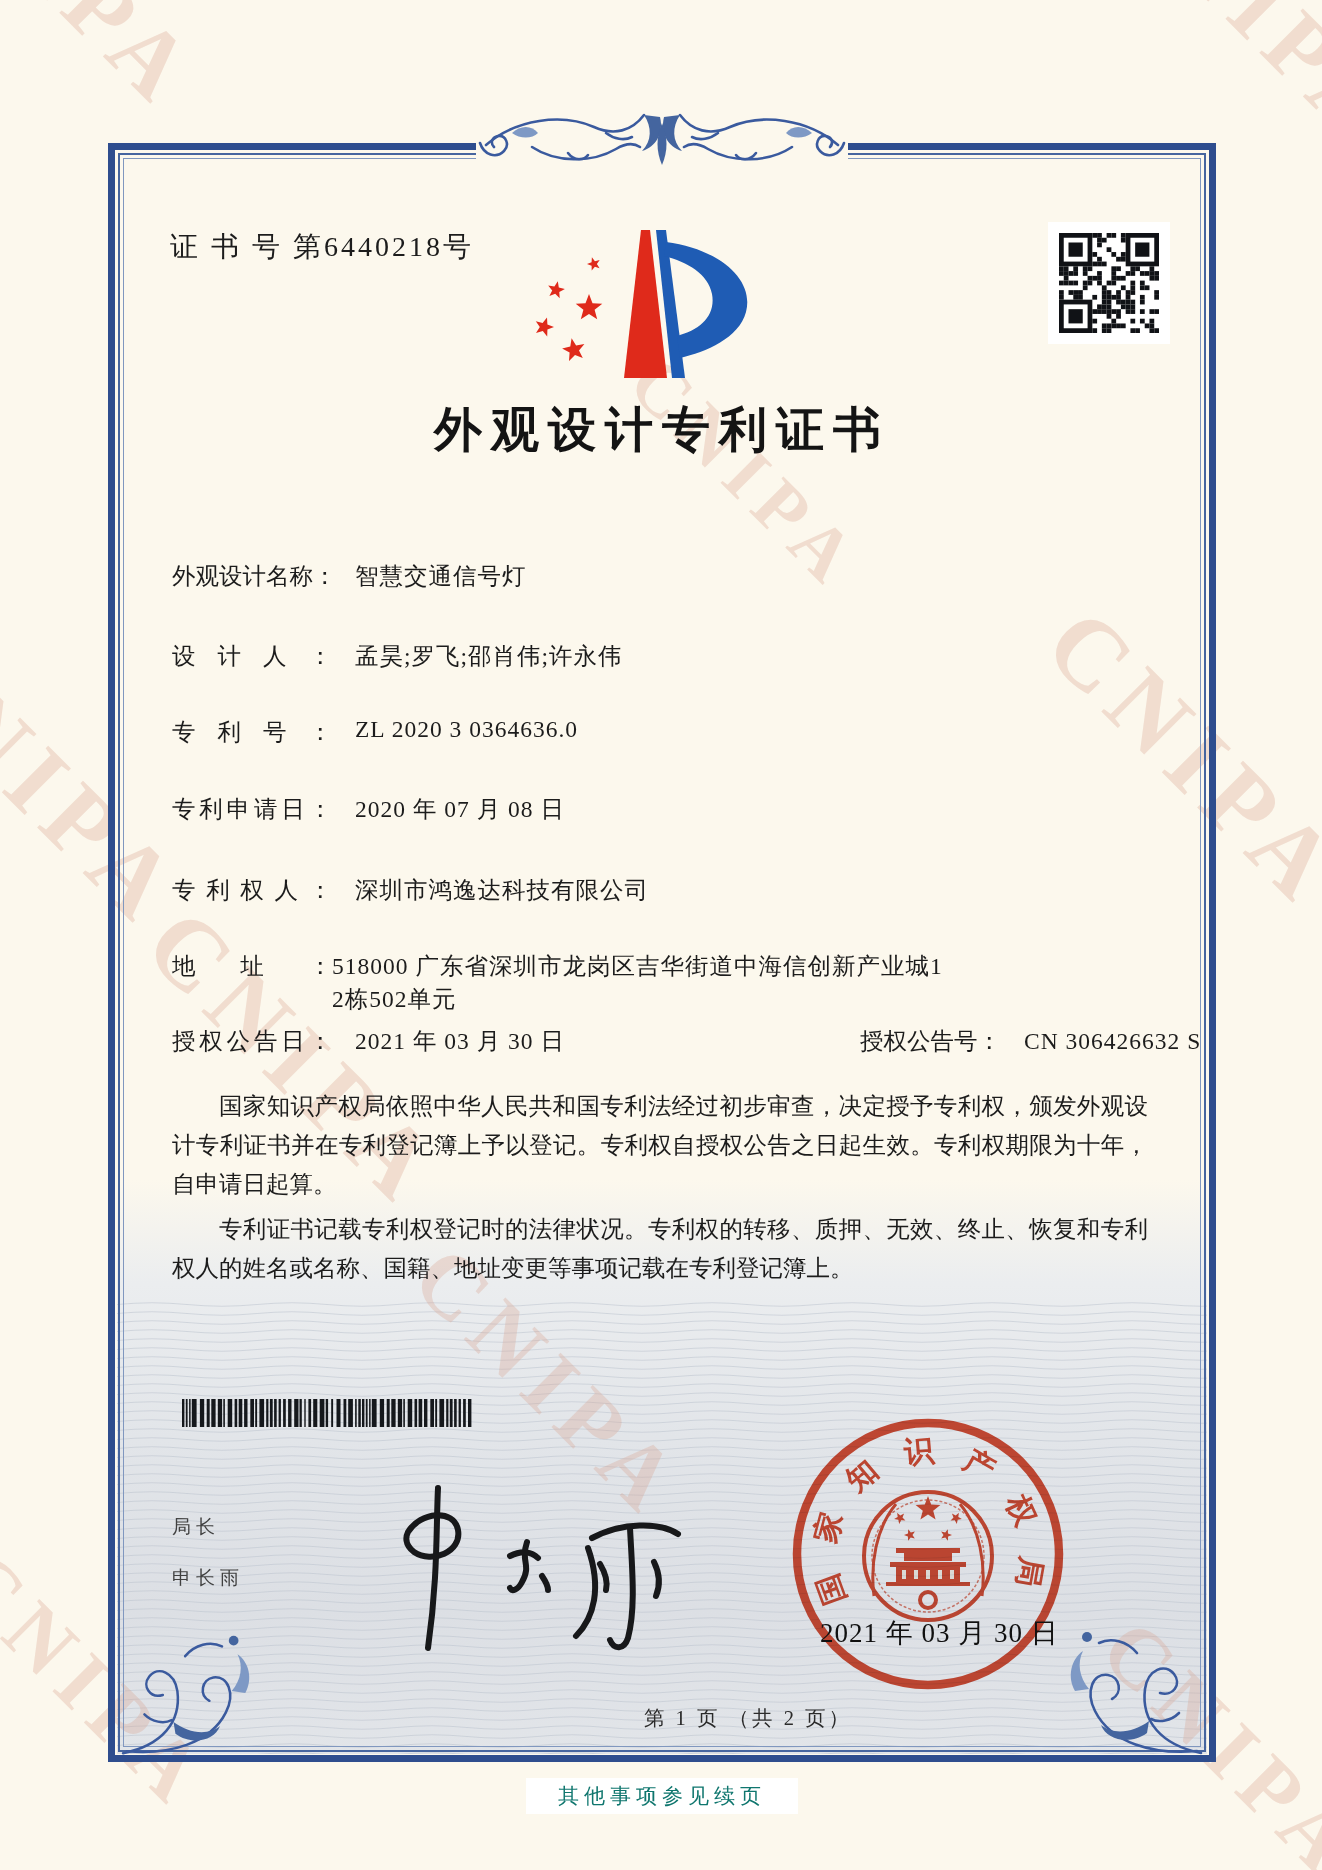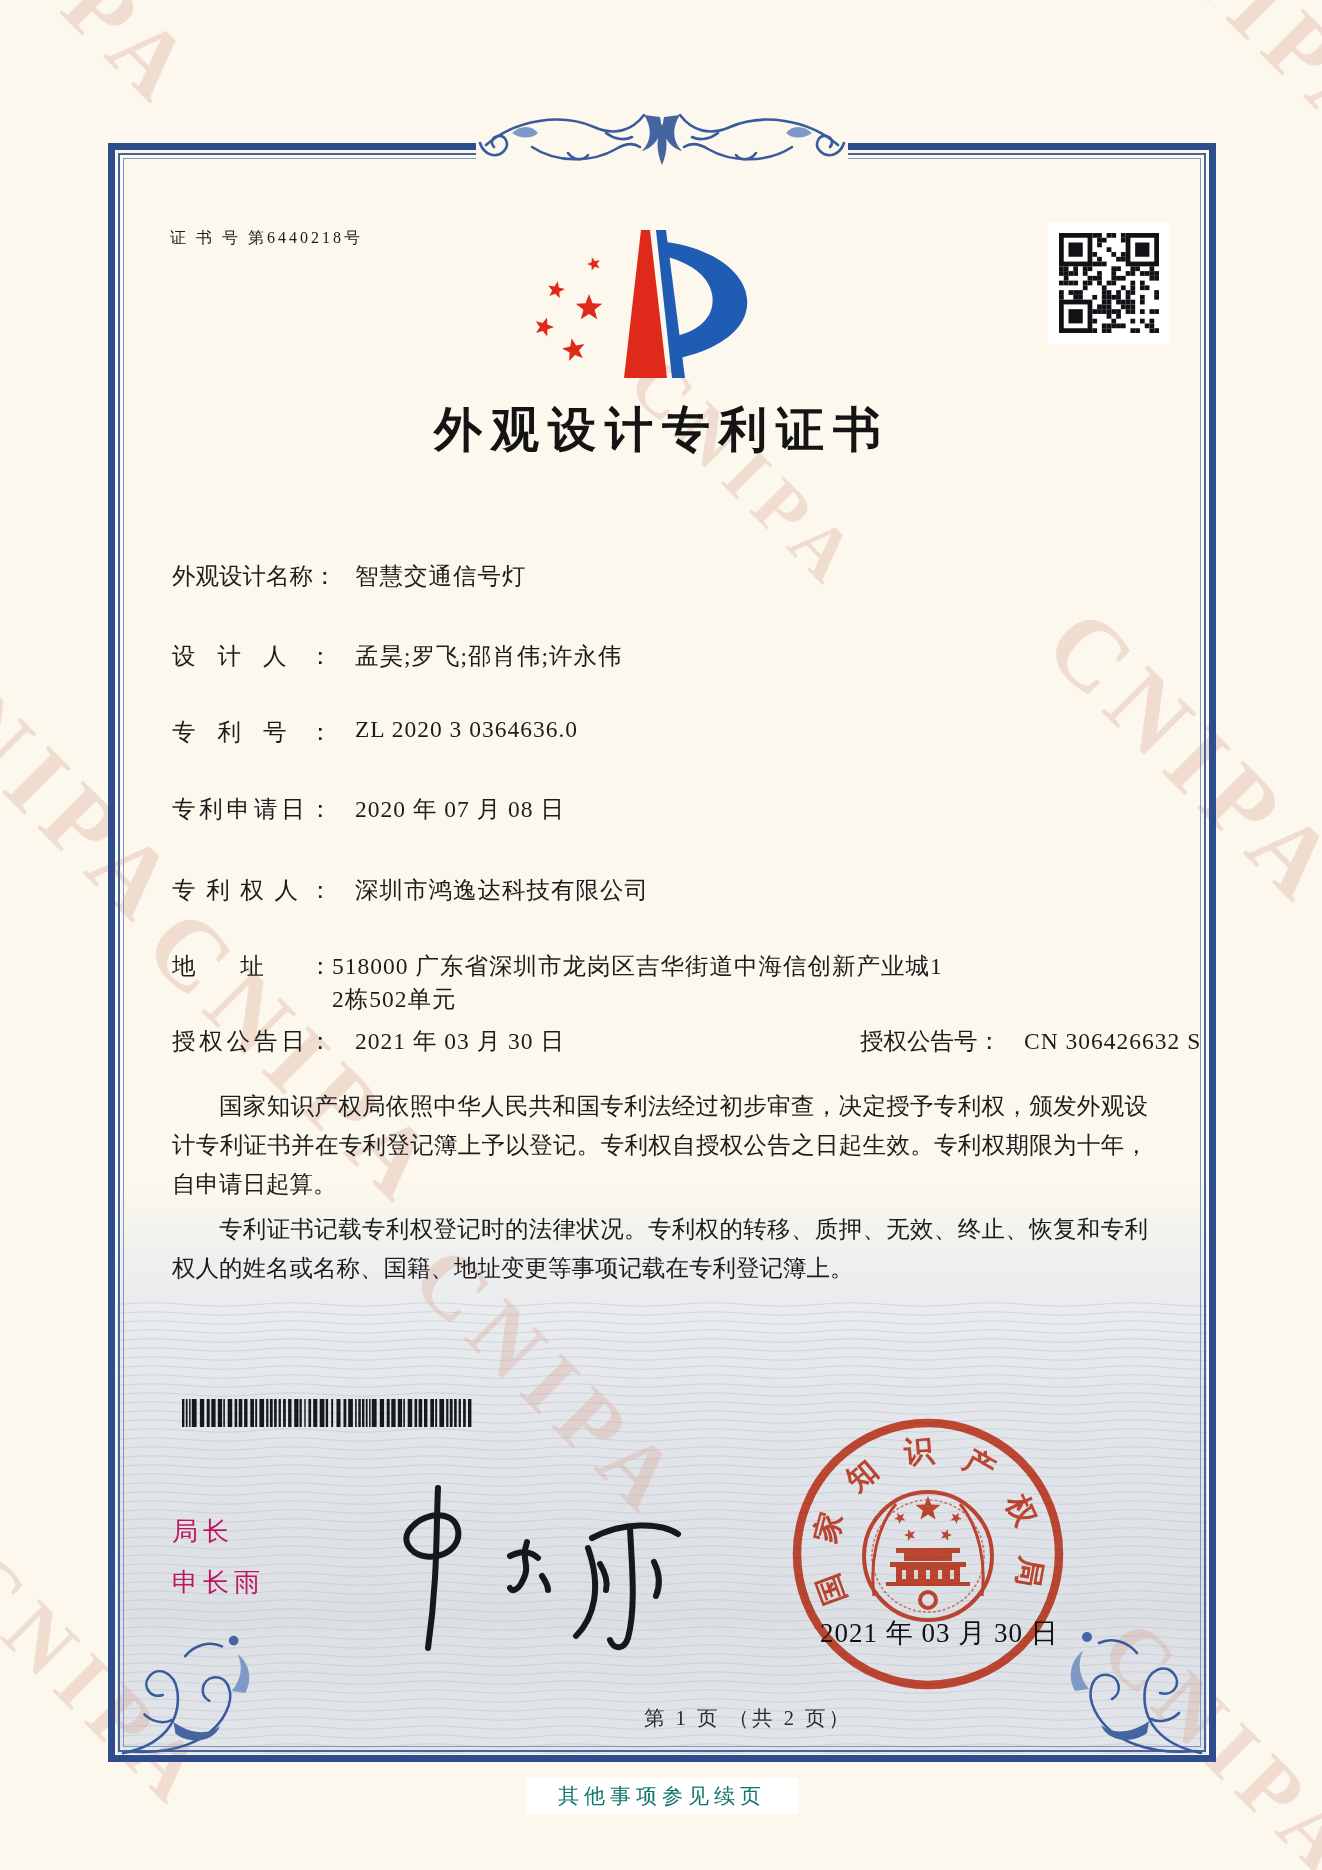--- a/index.html
+++ b/index.html
@@ -19,21 +19,21 @@
 
   
   .orn path{stroke:#3a5a9e;fill:none;stroke-width:2.6;stroke-linecap:round;}
   .orn .fill{fill:#44659f;stroke:none;}
   .orn .light{fill:#7e99c5;stroke:none;}
   .topOrn{position:absolute;left:476px;top:103px;width:372px;height:76px;z-index:4;background:#fcf8ed;}
   .cornL{position:absolute;left:114px;top:1598px;width:152px;height:160px;z-index:4;}
   .cornR{position:absolute;left:1056px;top:1593px;width:152px;height:165px;z-index:4;transform:scaleX(-1);}
 
   
-  .certno{position:absolute;left:170px;top:228px;font-size:16px;letter-spacing:3px;z-index:5;}
+  .certno{position:absolute;left:170px;top:228px;font-size:28px;letter-spacing:3px;z-index:5;}
   .logo{position:absolute;left:528px;top:224px;z-index:5;}
   .qr{position:absolute;left:1048px;top:222px;width:122px;height:122px;background:#fff;z-index:5;}
   .qr svg{position:absolute;left:11px;top:11px;}
   .title{position:absolute;left:108px;top:398px;width:1108px;text-align:center;
          font-size:48px;font-weight:700;letter-spacing:9px;color:#141414;z-index:5;}
 
   
   .row{position:absolute;left:172px;font-size:23.5px;z-index:5;white-space:nowrap;}
   .fl{display:inline-block;width:160px;text-align:justify;text-align-last:justify;vertical-align:top;}
   .fv{margin-left:23px;letter-spacing:1px;}
@@ -46,21 +46,21 @@
 
   
   .band{position:absolute;left:117px;top:1180px;width:1090px;height:574px;z-index:0;
         background:linear-gradient(180deg,rgba(240,240,240,0) 0%,#ebedef 18%,#e2e5e9 45%,#dcdfe4 75%,#e2e5e9 100%);}
   .waves{position:absolute;left:0;top:120px;}
 
   .barcode{position:absolute;left:182px;top:1399px;z-index:5;}
   .barcode rect{fill:#15181c;}
 
   .director{position:absolute;left:172px;font-family:"Liberation Sans","DejaVu Sans",sans-serif;
-            font-size:26px;letter-spacing:5px;color:#be185d;z-index:5;}
+            font-size:19px;letter-spacing:5px;color:#404040;z-index:5;}
   .sig{position:absolute;left:392px;top:1478px;z-index:6;}
   .sig path{stroke:#17181a;fill:none;stroke-width:6;stroke-linecap:round;stroke-linejoin:round;}
 
   
   .seal{position:absolute;left:778px;top:1404px;z-index:6;mix-blend-mode:multiply;opacity:.9;}
   .seal .rd{fill:#d23a20;}
   .seal .ln{stroke:#d23a20;fill:none;}
   .sealch{font-size:30px;font-weight:700;fill:#d23a20;text-anchor:middle;
           font-family:"Liberation Serif",serif;}
   .sealdate{position:absolute;left:820px;top:1615px;font-size:27px;color:#101010;

